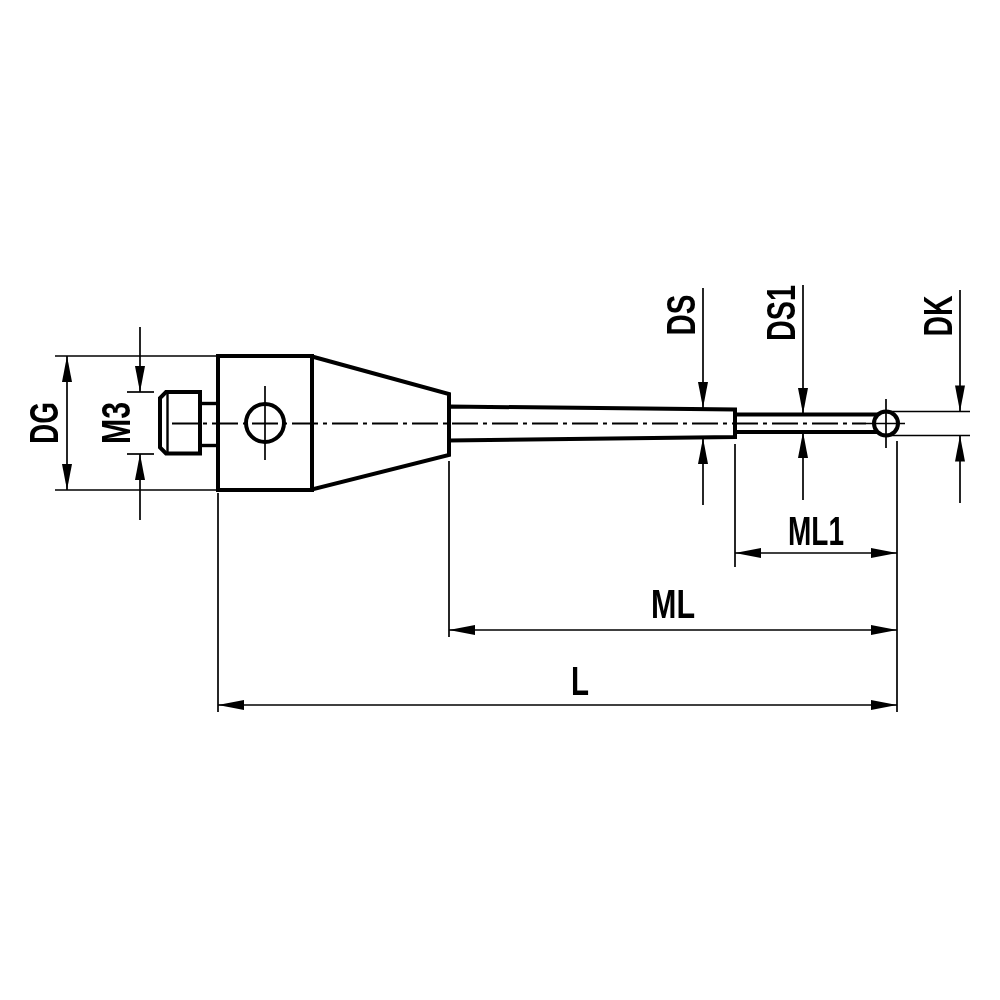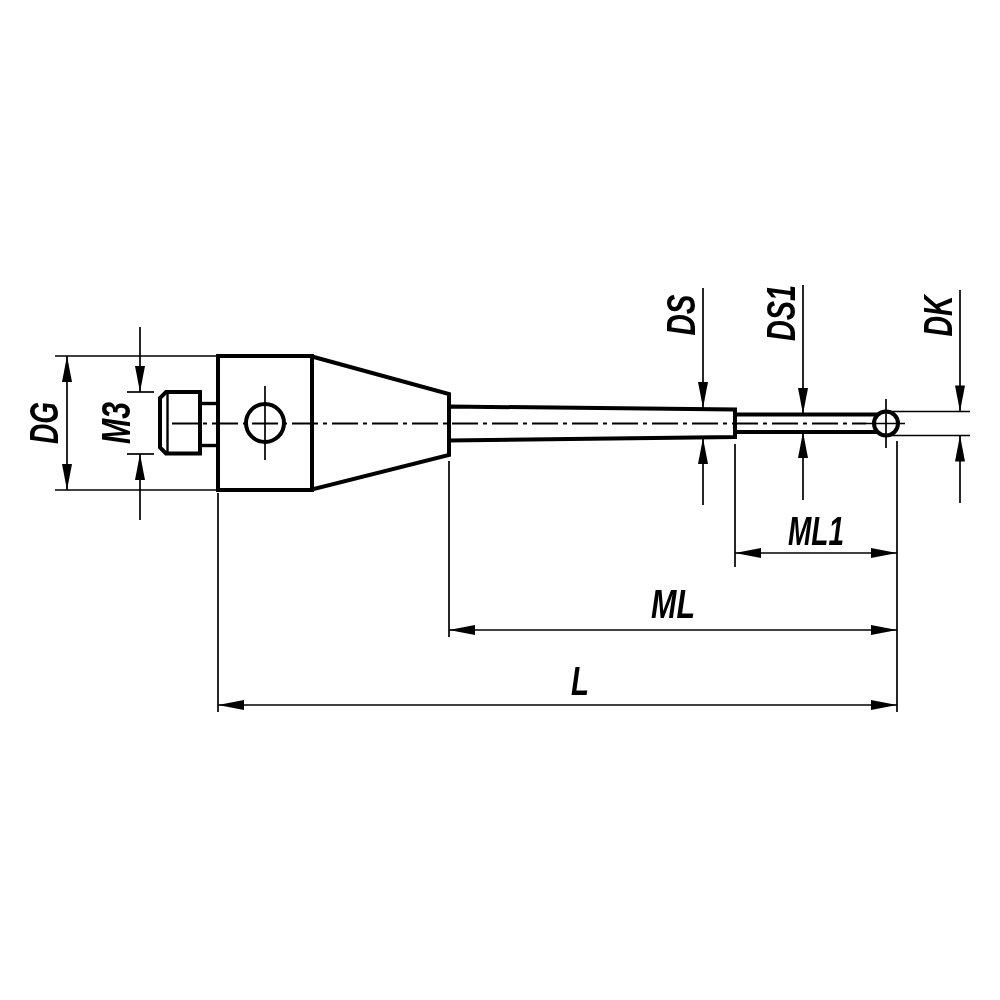--- a/index.html
+++ b/index.html
@@ -1,16 +1,16 @@
 <!DOCTYPE html>
 <html><head>
 <meta charset="utf-8">
 <style>
   html,body{margin:0;padding:0;background:#ffffff;}
-  .canvas{position:relative;width:1000px;height:813px;background:#ffffff;overflow:hidden;font-style:italic;}
+  .canvas{position:relative;width:1000px;height:813px;background:#ffffff;overflow:hidden;}
   svg{display:block;}
   .outline{stroke:#000000;stroke-width:4;fill:#ffffff;}
   .outline-nf{stroke:#000000;stroke-width:4;fill:none;}
   .med{stroke:#000000;stroke-width:3.4;fill:none;}
   .thin{stroke:#000000;stroke-width:1.7;fill:none;}
   .thread{stroke:#000000;stroke-width:2.4;fill:none;}
   .centerline{stroke:#000000;stroke-width:1.8;fill:none;stroke-dasharray:26 5 4 5;}
   .arrow{fill:#000000;stroke:none;}
   .dim-label{font-family:"Liberation Sans","DejaVu Sans",sans-serif;font-weight:bold;font-size:41px;fill:#000000;}
 </style>

